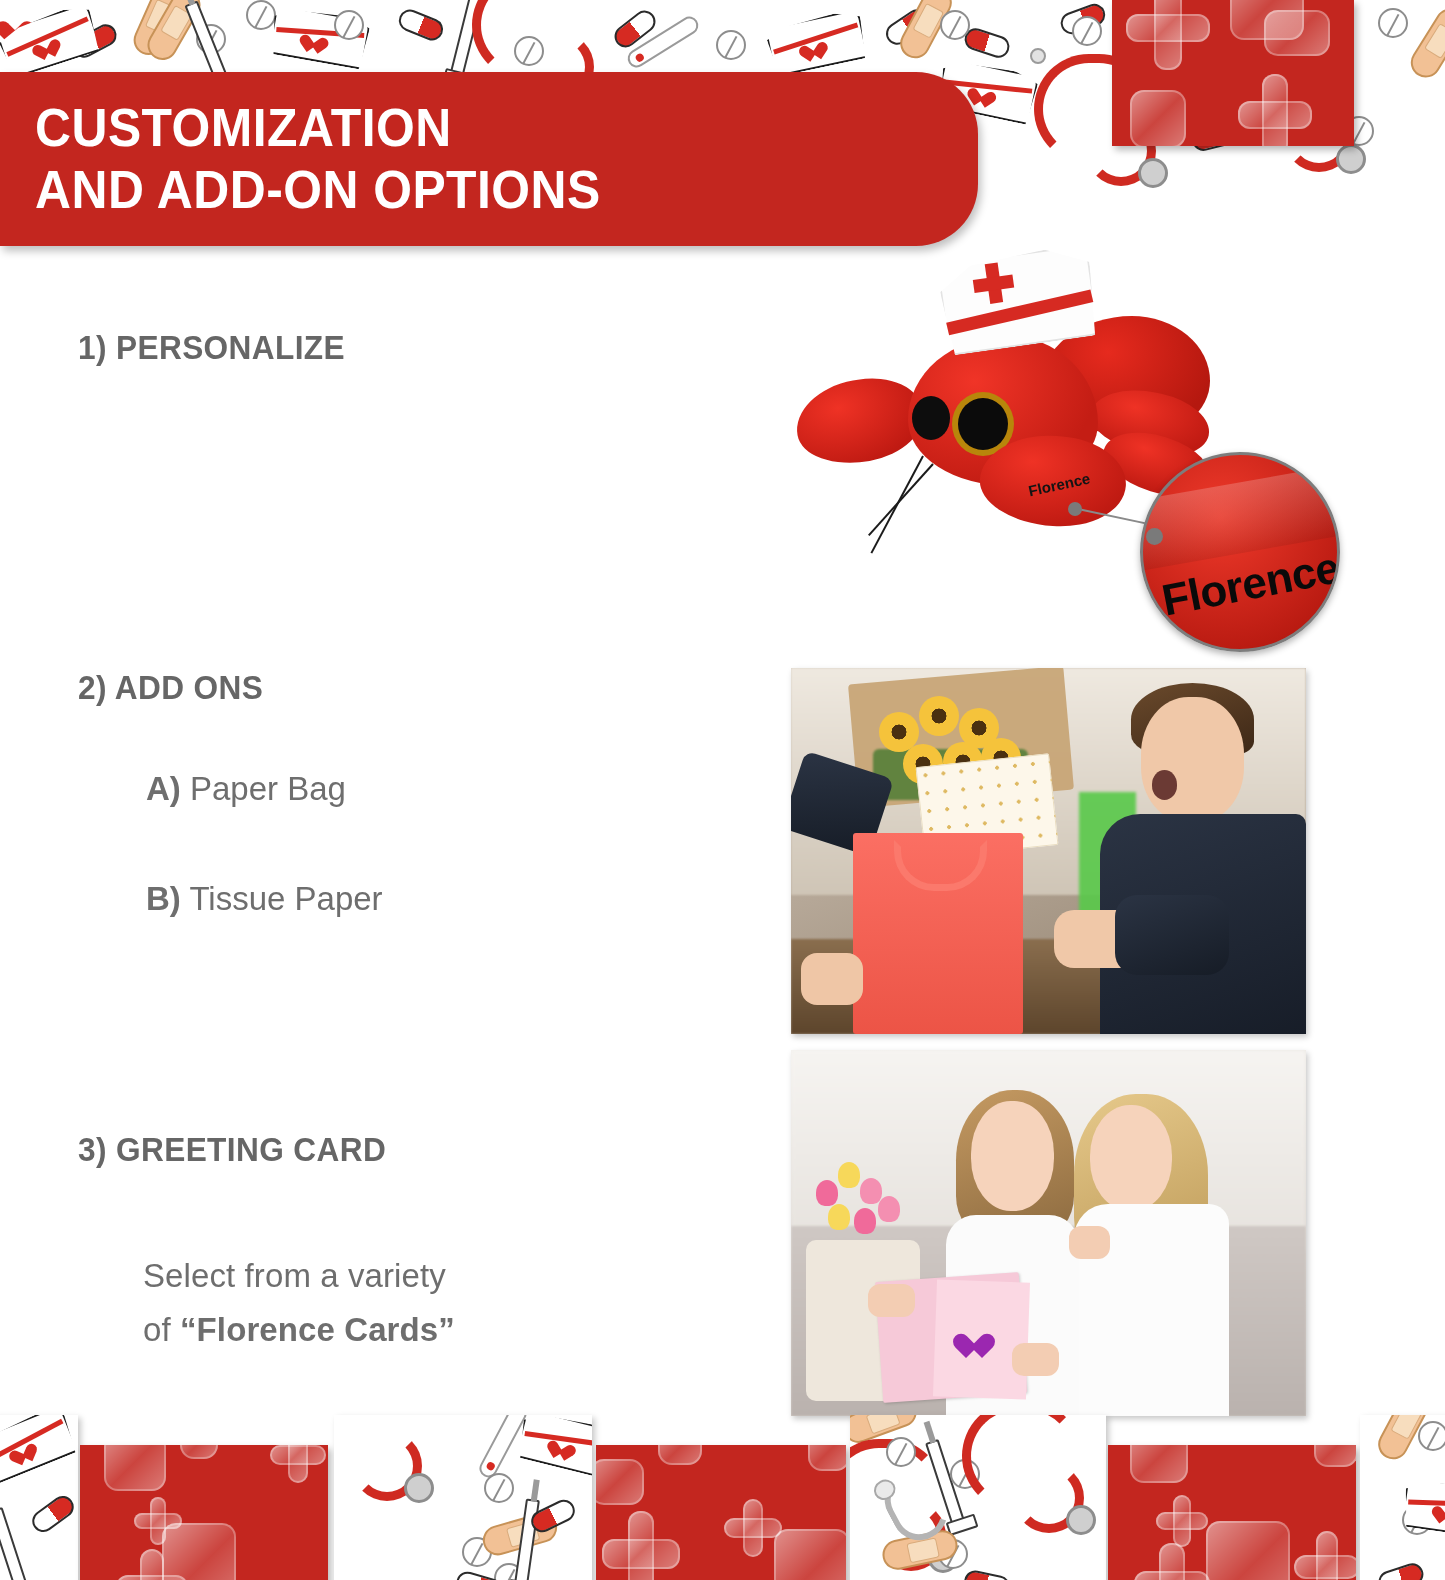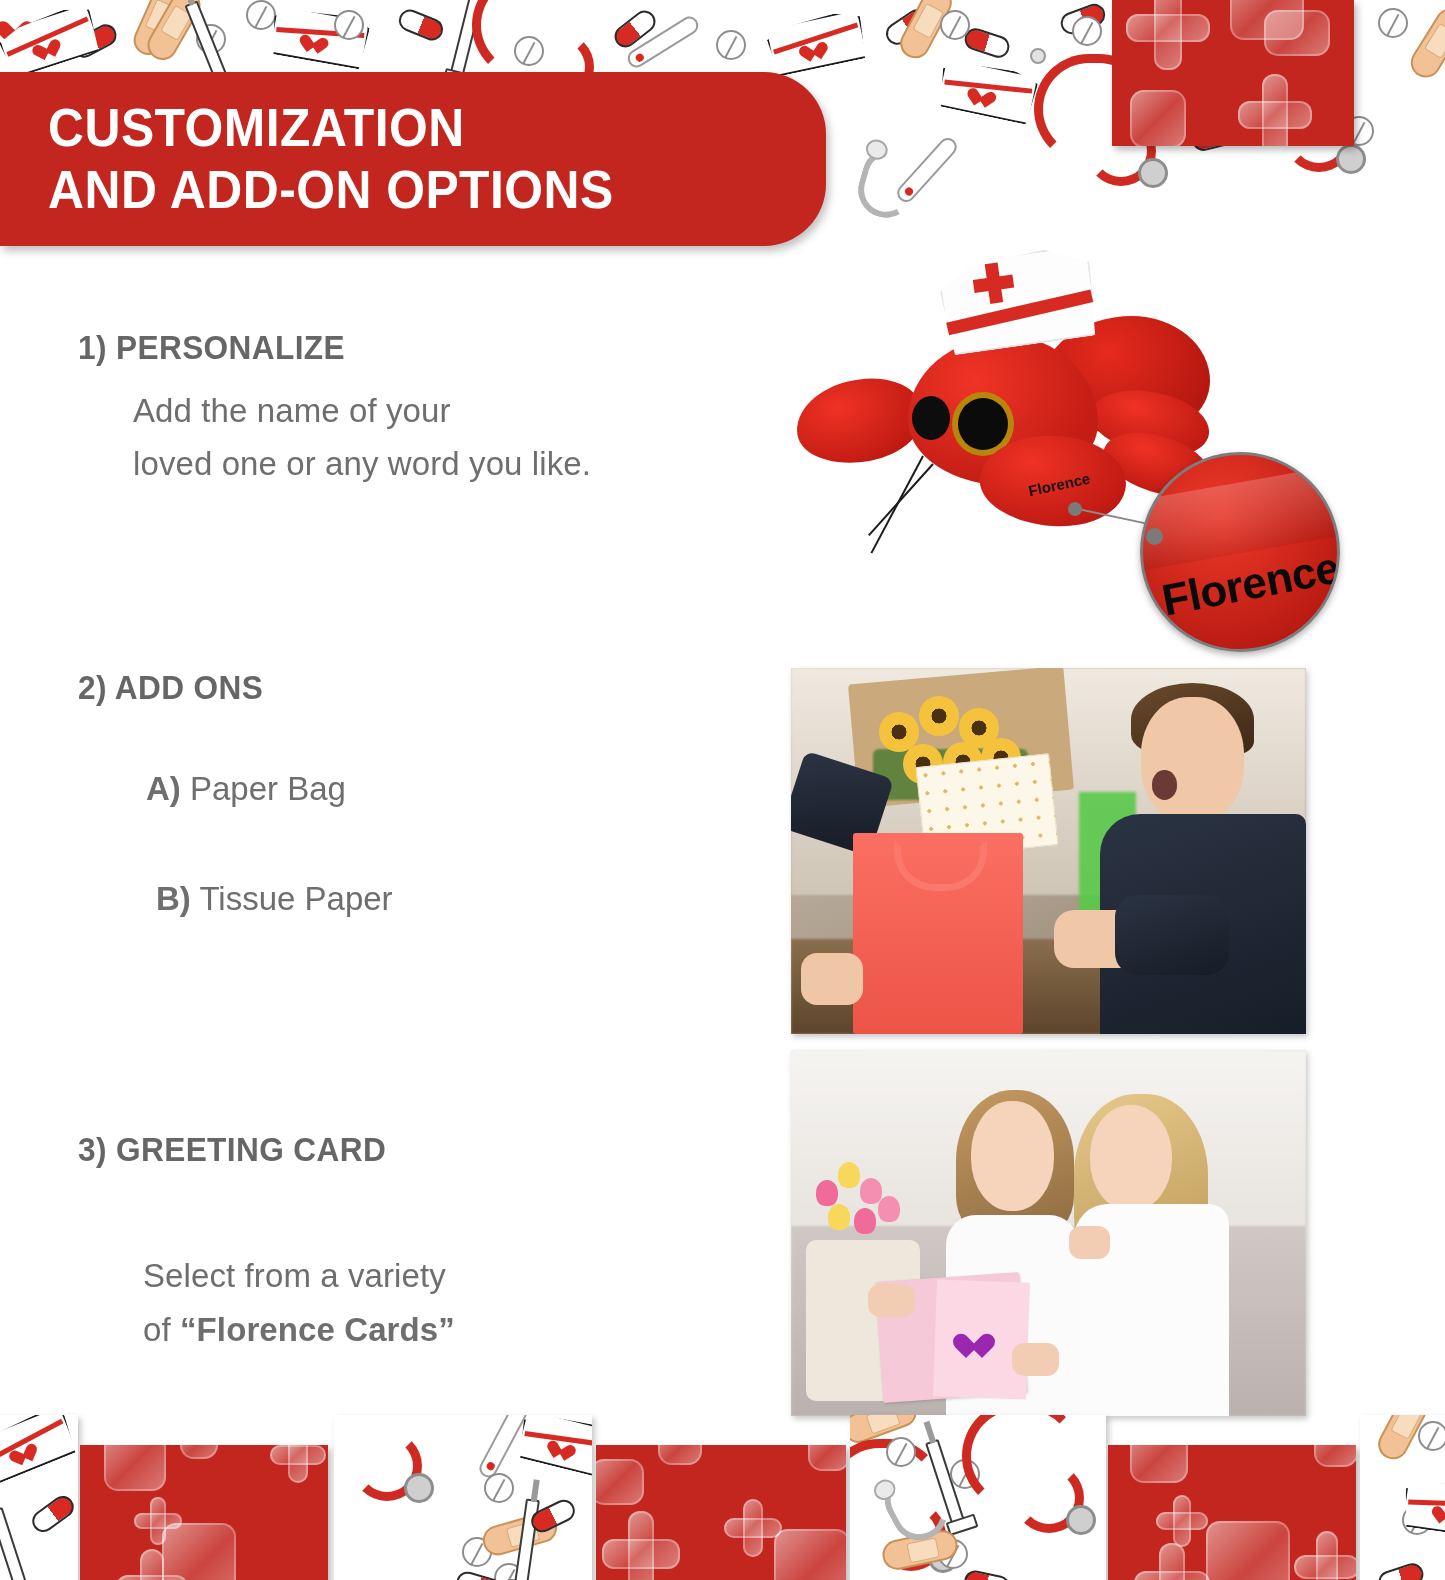--- a/index.html
+++ b/index.html
@@ -96,26 +96,26 @@
     border-radius: 12px; box-shadow: inset 0 0 0 2px rgba(255,255,255,.30);
   }
   .cr .v { left: 33%; top: 0; width: 34%; height: 100%; }
   .cr .h { top: 33%; left: 0; width: 100%; height: 34%; }
   .rnd { position:absolute; border-radius: 14px;
          background: linear-gradient(135deg, rgba(255,255,255,.50), rgba(255,255,255,.14) 50%, rgba(255,255,255,.40));
          box-shadow: inset 0 0 0 2px rgba(255,255,255,.28); }
 
   
   .banner {
-    position: absolute; left: 0; top: 72px; width: 826px; height: 174px;
+    position: absolute; left: 0; top: 72px; width: 978px; height: 174px;
     background: #c3261f;
     border-radius: 0 62px 62px 0;
     box-shadow: 3px 5px 9px rgba(0,0,0,.25);
     display: flex; flex-direction: column; justify-content: center;
-    padding-left: 48px;
+    padding-left: 35px;
   }
   .banner-line {
     color: #ffffff; font-weight: 700; font-size: 53px; line-height: 1.17;
     letter-spacing: 0.5px; font-stretch: condensed;
     transform: scaleX(.94); transform-origin: left center;
   }
 
   
   .step-head {
     position: absolute; color: #666666; font-weight: 700; font-size: 34px;
@@ -344,22 +344,20 @@
       </div>
     </div>
   </div>
 
   <div class="banner">
     <div class="banner-line">CUSTOMIZATION</div>
     <div class="banner-line">AND ADD-ON OPTIONS</div>
   </div>
 
   <div class="step-head" style="left:78px; top:328px;">1) PERSONALIZE</div>
-  <div class="step-body" style="left:133px; top:384px; width:660px;">Add the name of your
-loved one or any word you like.</div>
 
   <div class="plush-wrap">
     <div class="claw c1"></div>
     <div class="toy-back"></div>
     <div class="claw c3"></div>
     <div class="claw c4"></div>
     <div class="toy-body"></div>
     <div class="antenna a1"></div>
     <div class="antenna a2"></div>
     <div class="toy-eye left"></div>
@@ -381,21 +379,21 @@
       <div class="mtext">Florence</div>
     </div>
     <div class="mag-dot"></div>
   </div>
 
   <div class="step-head" style="left:78px; top:668px;">2) ADD ONS</div>
   <div class="sub-item" style="left:146px; top:770px;">
     <b>A)</b>
     <span>Paper Bag</span>
   </div>
-  <div class="sub-item" style="left:156px; top:880px;">
+  <div class="sub-item" style="left:146px; top:880px;">
     <b>B)</b>
     <span>Tissue Paper</span>
   </div>
 
   <div class="photo giftbag-photo">
     <div class="gp gp-window"></div>
     <div class="gp gp-counter"></div>
     <div class="gp gp-green-bag"></div>
     <div class="gp gp-wrap"></div>
     <div class="gp gp-greens"></div>

